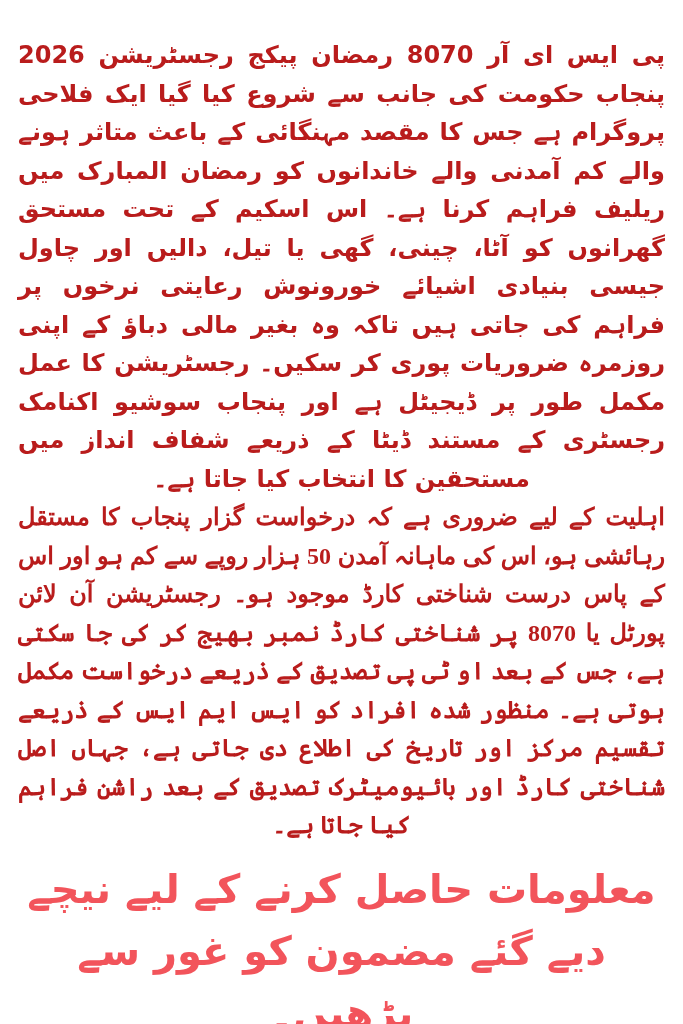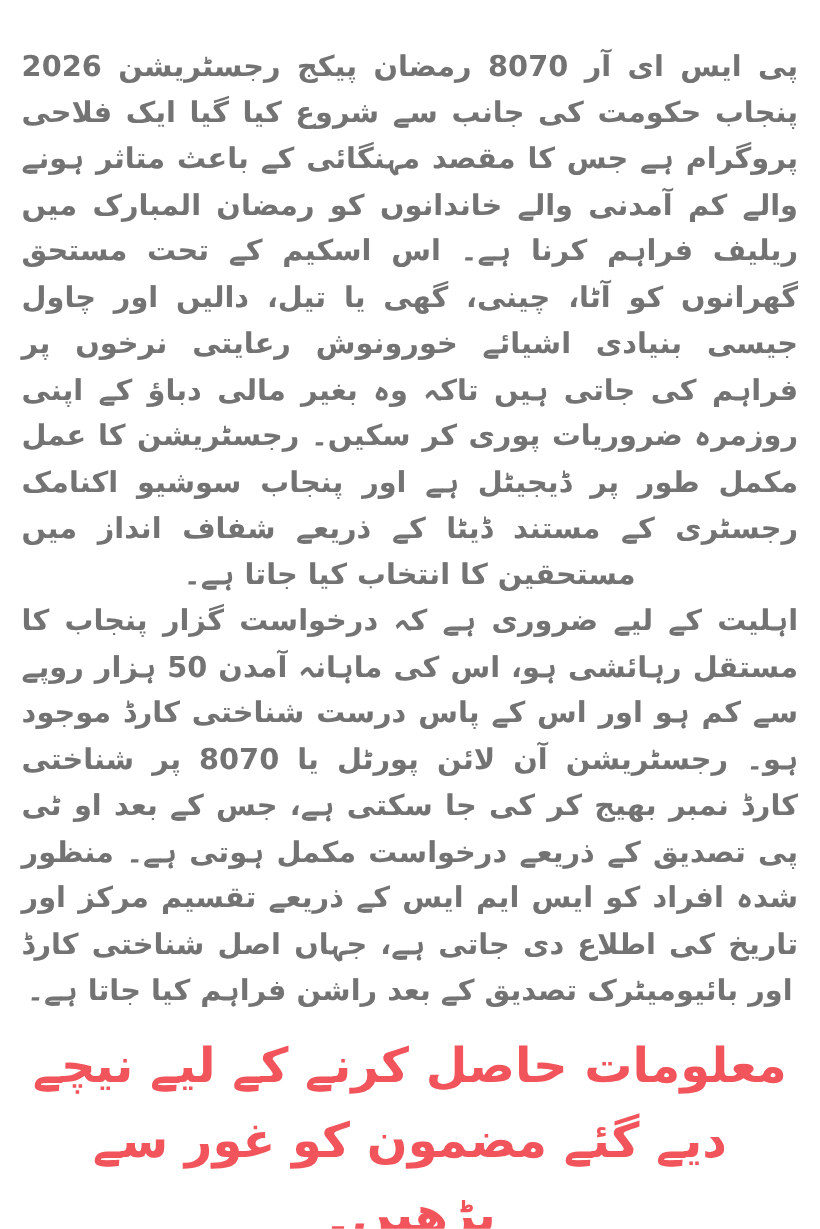--- a/index.html
+++ b/index.html
@@ -20,34 +20,35 @@
       width: 683px;
       height: 1024px;
       background: #ffffff;
     }
     .article {
       position: absolute;
       left: 18px;
       right: 18px;
       top: 36px;
       direction: rtl;
-      color: #737373;
+      color: #b91c1c;
     }
     .para {
       margin: 0;
       font-size: 24px;
       line-height: 38.5px;
       text-align: justify;
       text-align-last: center;
       font-weight: bold;
       font-family: "DejaVu Sans", sans-serif;
       letter-spacing: 0px;
     }
     .para + .para {
       margin-top: 0px;
+      font-family: Liberation Serif, serif;
     }
     .cta {
       position: absolute;
       left: 20px;
       right: 20px;
       top: 858px;
       direction: rtl;
       text-align: center;
       color: #f2545b;
       font-size: 40px;

